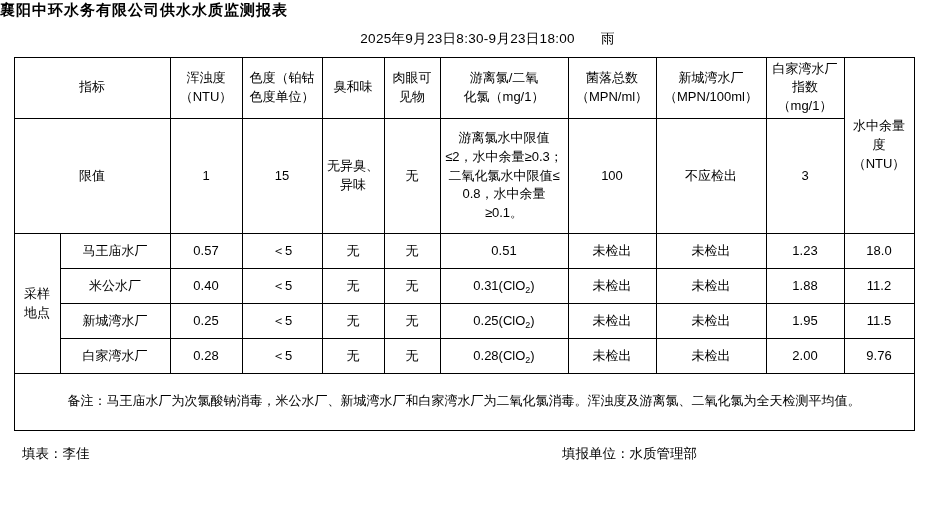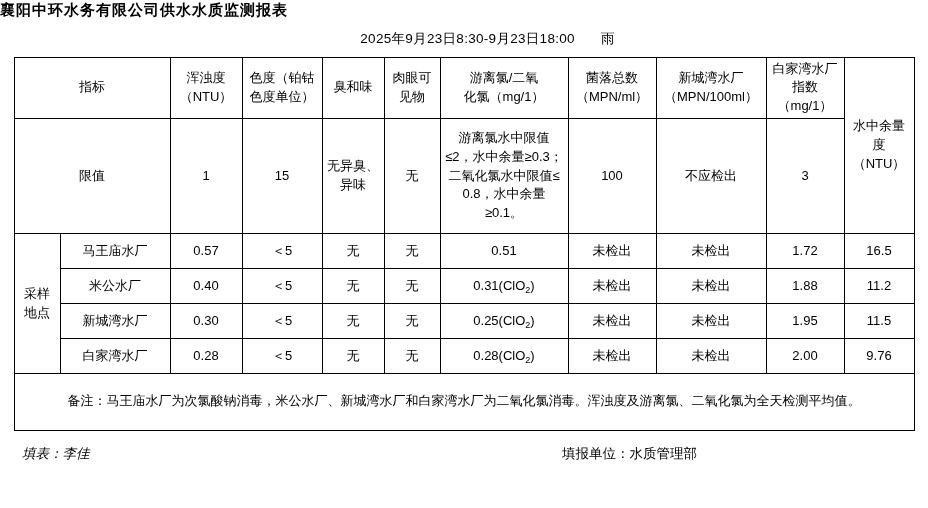--- a/index.html
+++ b/index.html
@@ -86,21 +86,20 @@
     width: 900px;
     margin: 0 auto;
     padding-top: 14px;
     font-size: 13.5px;
     display: flex;
     justify-content: flex-start;
     position: relative;
   }
   .footer .left {
     padding-left: 8px;
-    font-style: italic;
   }
   .footer .right {
     position: absolute;
     left: 548px;
   }
   sub {
     font-size: 9px;
     vertical-align: baseline;
     position: relative;
     top: 3px;
@@ -196,38 +195,38 @@
           <div>地点</div>
         </td>
         <td>马王庙水厂</td>
         <td>0.57</td>
         <td>＜5</td>
         <td>无</td>
         <td>无</td>
         <td>0.51</td>
         <td>未检出</td>
         <td>未检出</td>
-        <td>1.72</td>
-        <td>16.5</td>
+        <td>1.23</td>
+        <td>18.0</td>
       </tr>
       <tr class="data-row">
         <td>米公水厂</td>
         <td>0.40</td>
         <td>＜5</td>
         <td>无</td>
         <td>无</td>
         <td class="nowrap">0.31(ClO<sub>2</sub>)</td>
         <td>未检出</td>
         <td>未检出</td>
         <td>1.88</td>
         <td>11.2</td>
       </tr>
       <tr class="data-row">
         <td>新城湾水厂</td>
-        <td>0.30</td>
+        <td>0.25</td>
         <td>＜5</td>
         <td>无</td>
         <td>无</td>
         <td class="nowrap">0.25(ClO<sub>2</sub>)</td>
         <td>未检出</td>
         <td>未检出</td>
         <td>1.95</td>
         <td>11.5</td>
       </tr>
       <tr class="data-row">

